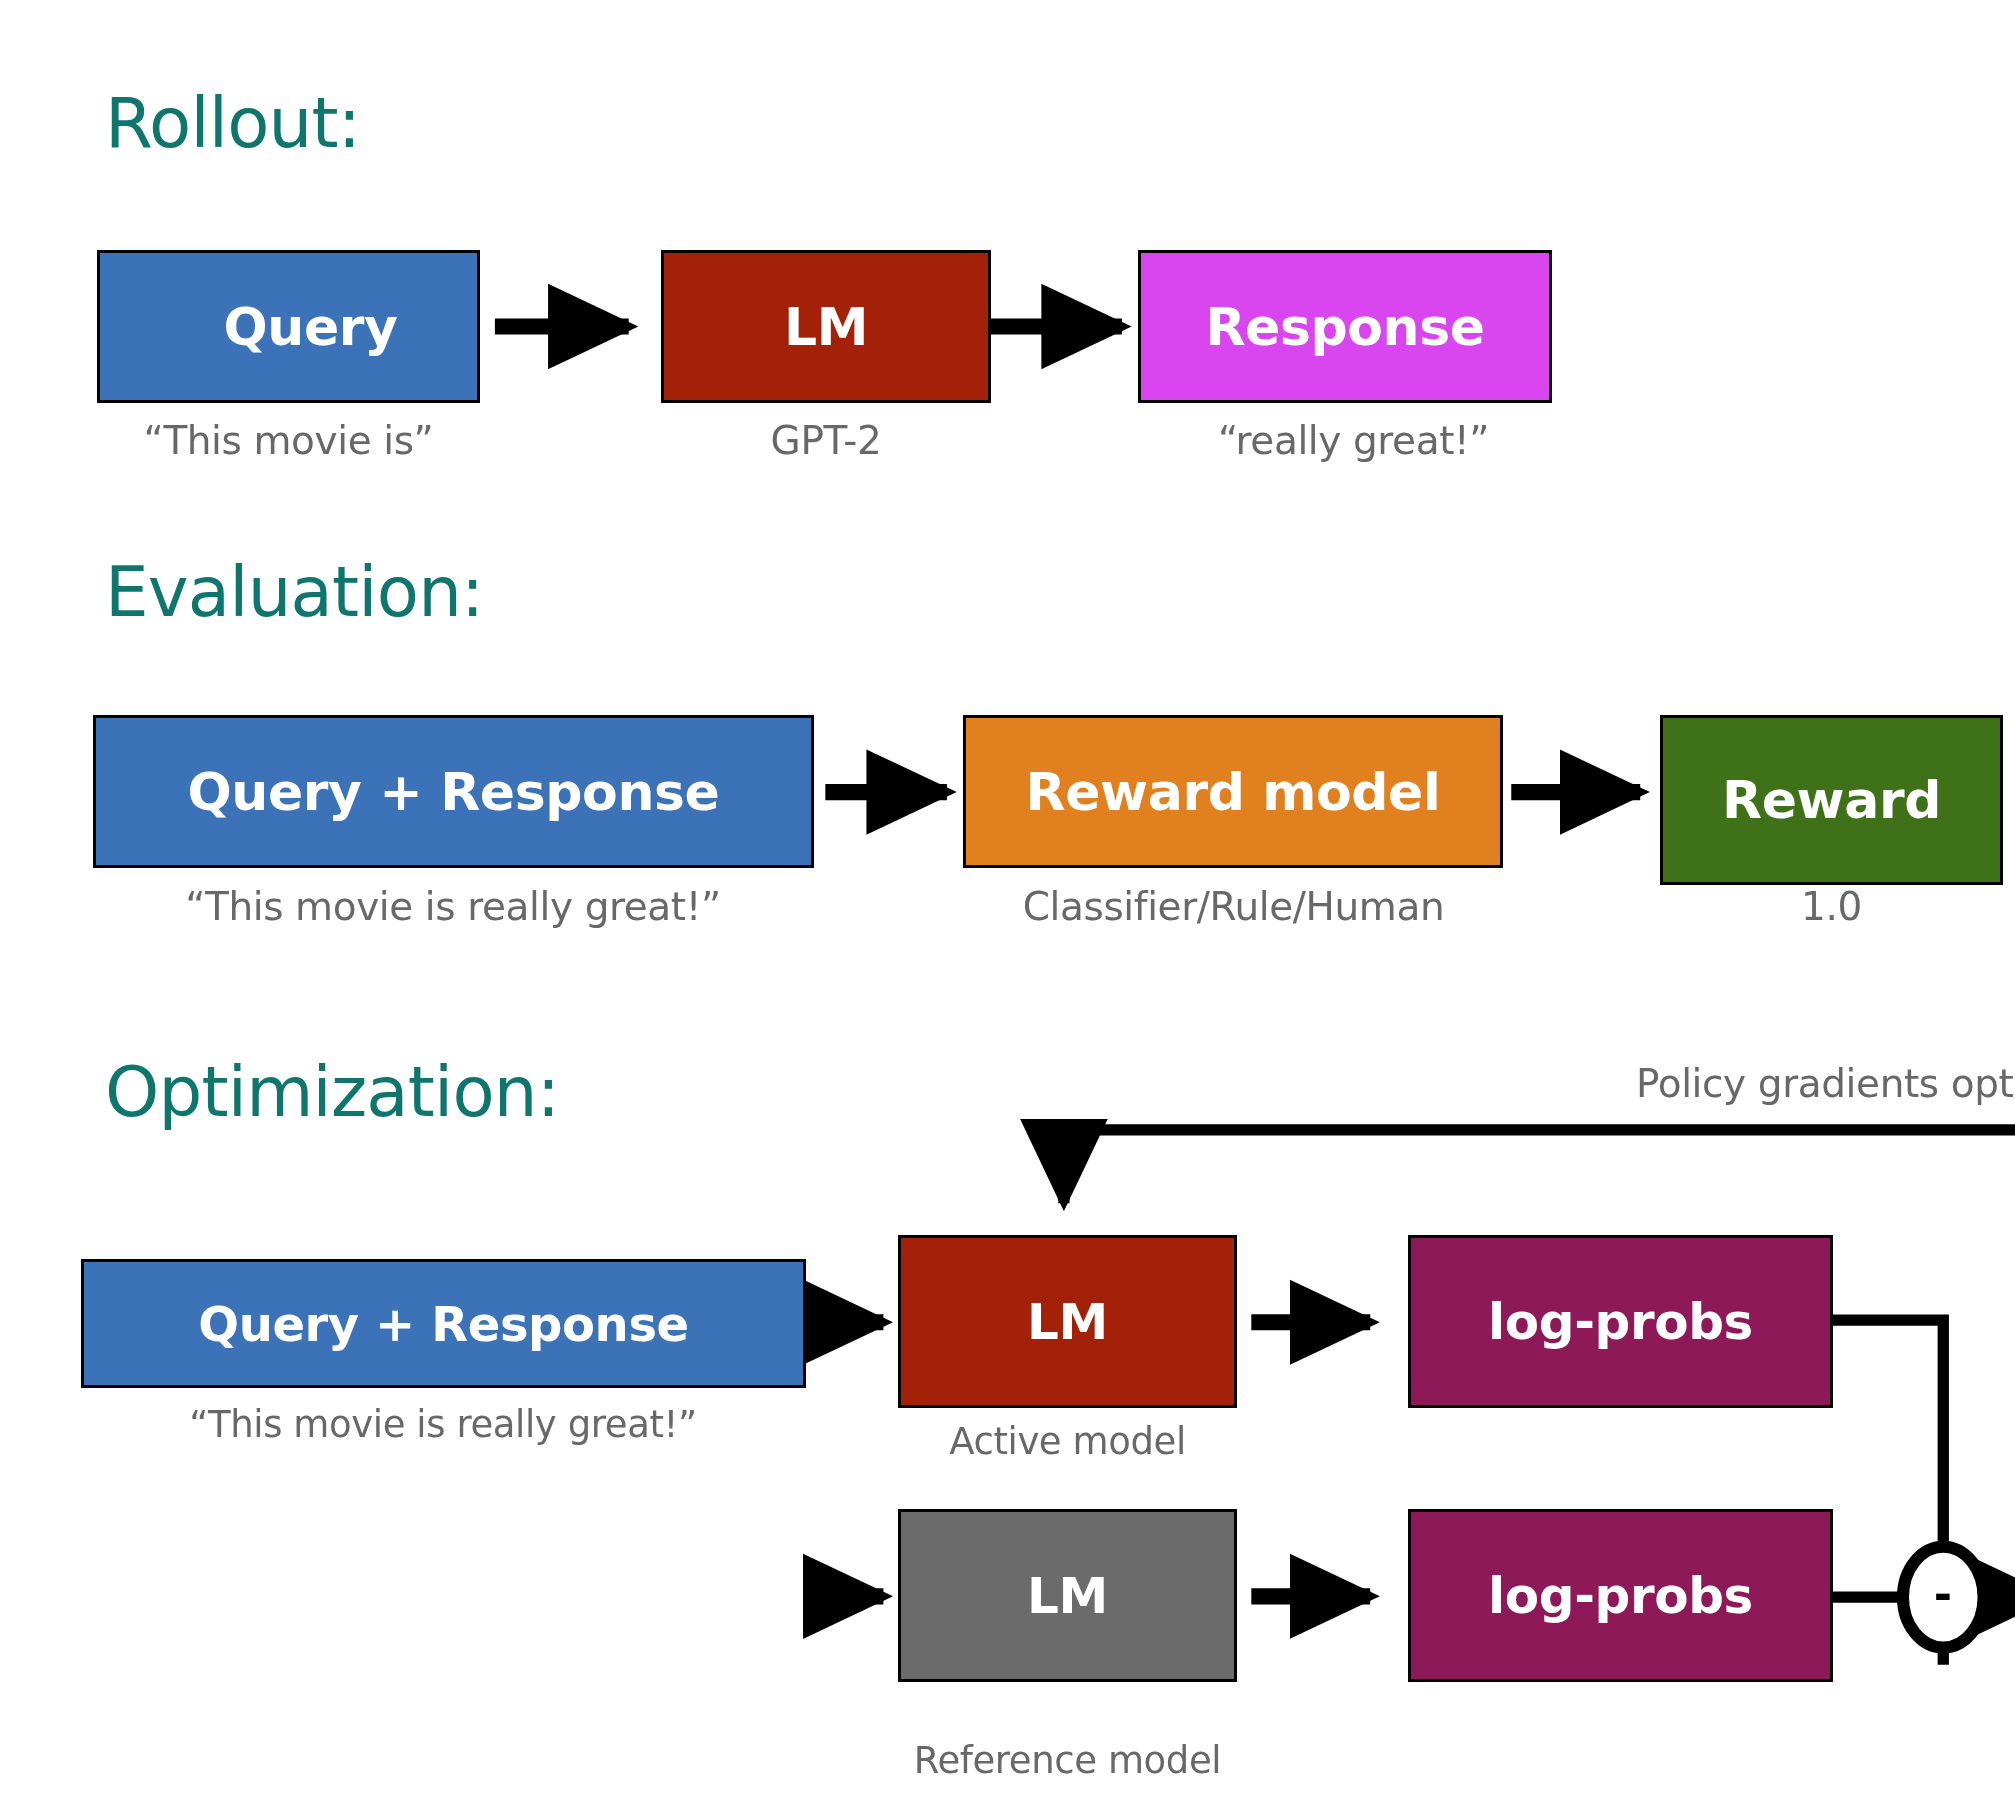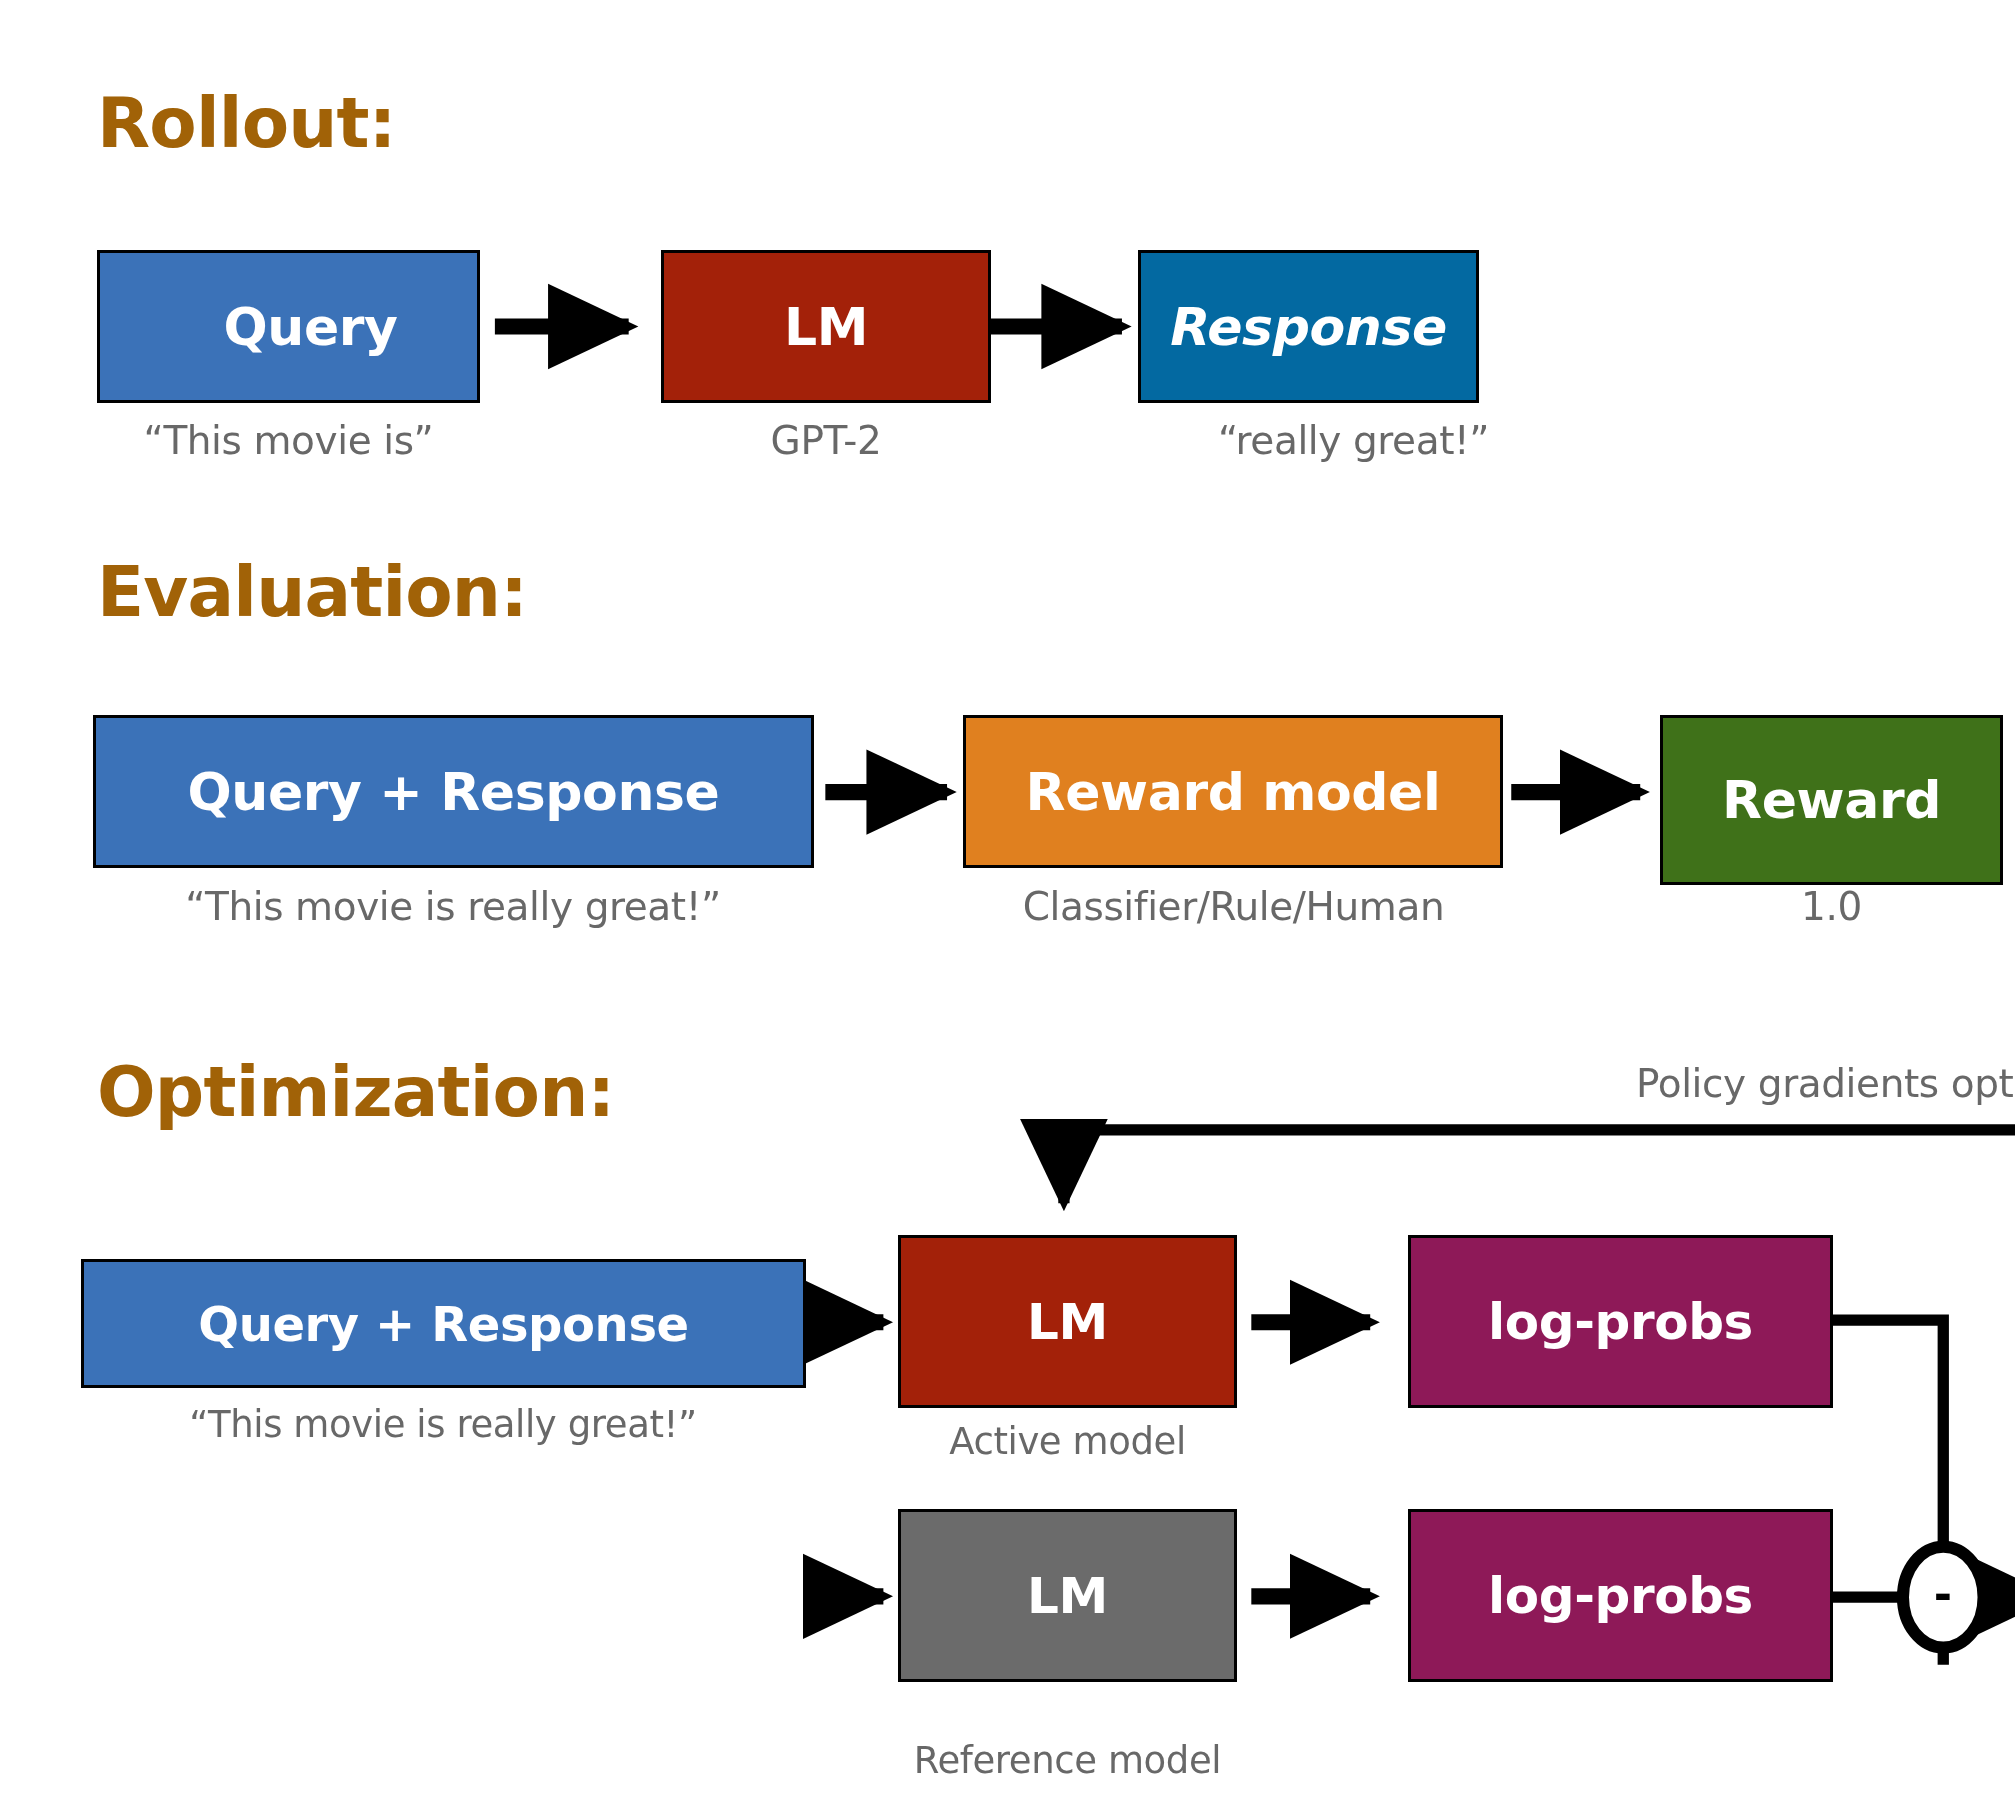--- a/index.html
+++ b/index.html
@@ -4,26 +4,27 @@
 <style>
   html,body{margin:0;padding:0;background:#ffffff;}
   body{width:3224px;height:1814px;overflow:hidden;
        font-family:"Liberation Sans", sans-serif;}
   #stage{position:relative;width:3224px;height:1814px;background:#fff;}
   svg.layer{position:absolute;left:0;top:0;width:3224px;height:1814px;}
 
   .section-title{
     position:absolute;
     font-family:"DejaVu Sans", sans-serif;
-    font-weight:bold;
-    color:#a16207;
+    font-weight:normal;
+    color:#0f766e;
     font-size:69px;
     line-height:1;
     white-space:nowrap;
     letter-spacing:-0.8px;
+    margin-left:8px;
   }
 
   .node{
     position:absolute;
     box-sizing:border-box;
     border:3.6px solid #000;
     display:flex;
     align-items:center;
     justify-content:center;
     color:#ffffff;
@@ -140,21 +141,21 @@
   <div class="node" style="left:97px;top:250px;width:383px;height:153px;background:#3b72b8;font-size:52px;padding-left:44px;">
     <span>Query</span>
   </div>
   <div class="caption" style="left:77px;top:421px;width:423px;">“This movie is”</div>
 
   <div class="node" style="left:661px;top:250px;width:330px;height:153px;background:#a32109;font-size:52px;">
     <span>LM</span>
   </div>
   <div class="caption" style="left:661px;top:421px;width:330px;">GPT-2</div>
 
-  <div class="node" style="left:1138px;top:250px;width:341px;height:153px;background:#0369a1;font-size:52px;font-style:italic;">
+  <div class="node" style="left:1138px;top:250px;width:414px;height:153px;background:#d946ef;font-size:52px;">
     <span>Response</span>
   </div>
   <div class="caption" style="left:1138px;top:421px;width:431px;">“really great!”</div>
 
   <div class="section-title" style="left:97px;top:558px;">Evaluation:</div>
 
   <div class="node" style="left:93px;top:715px;width:721px;height:153px;background:#3b72b8;font-size:52px;">
     <span>Query + Response</span>
   </div>
   <div class="caption" style="left:62px;top:887px;width:782px;">“This movie is really great!”</div>

